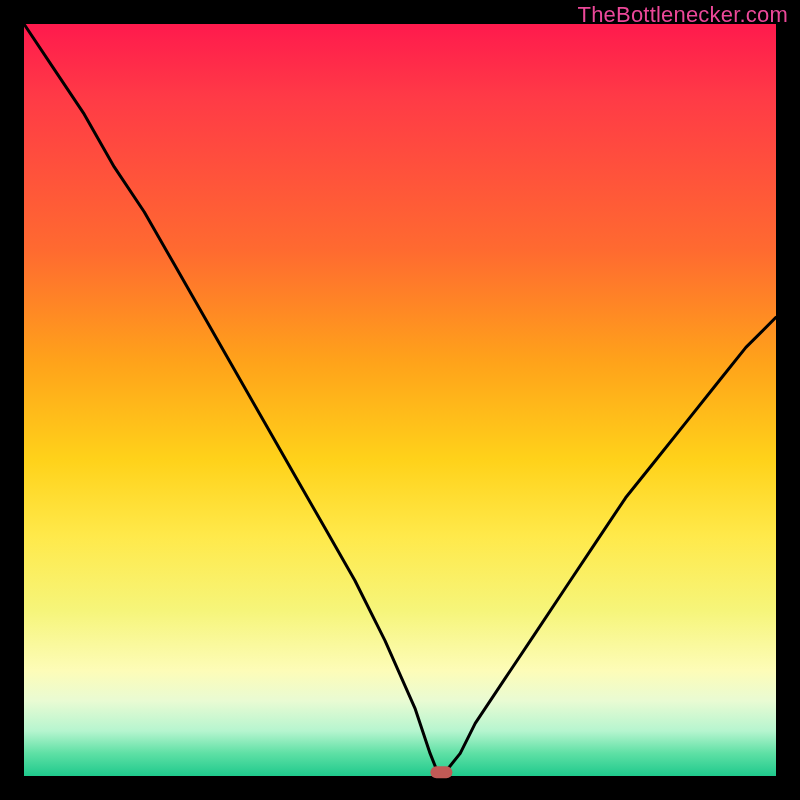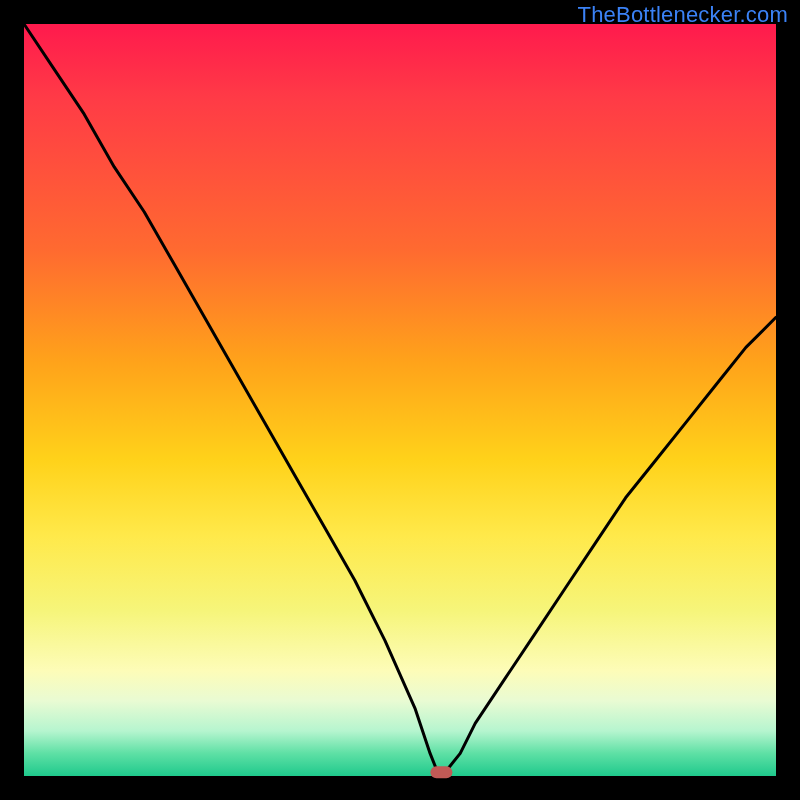--- a/index.html
+++ b/index.html
@@ -14,21 +14,21 @@
   .frame {
     position: relative;
     width: 800px;
     height: 800px;
     background: #000;
   }
   .watermark {
     position: absolute;
     top: 2px;
     right: 12px;
-    color: #3b82f6;
+    color: #ec4899;
     font-size: 22px;
     font-weight: 400;
     letter-spacing: 0.2px;
     z-index: 30;
   }
   .plot {
     position: absolute;
     left: 24px;
     top: 24px;
     width: 752px;

